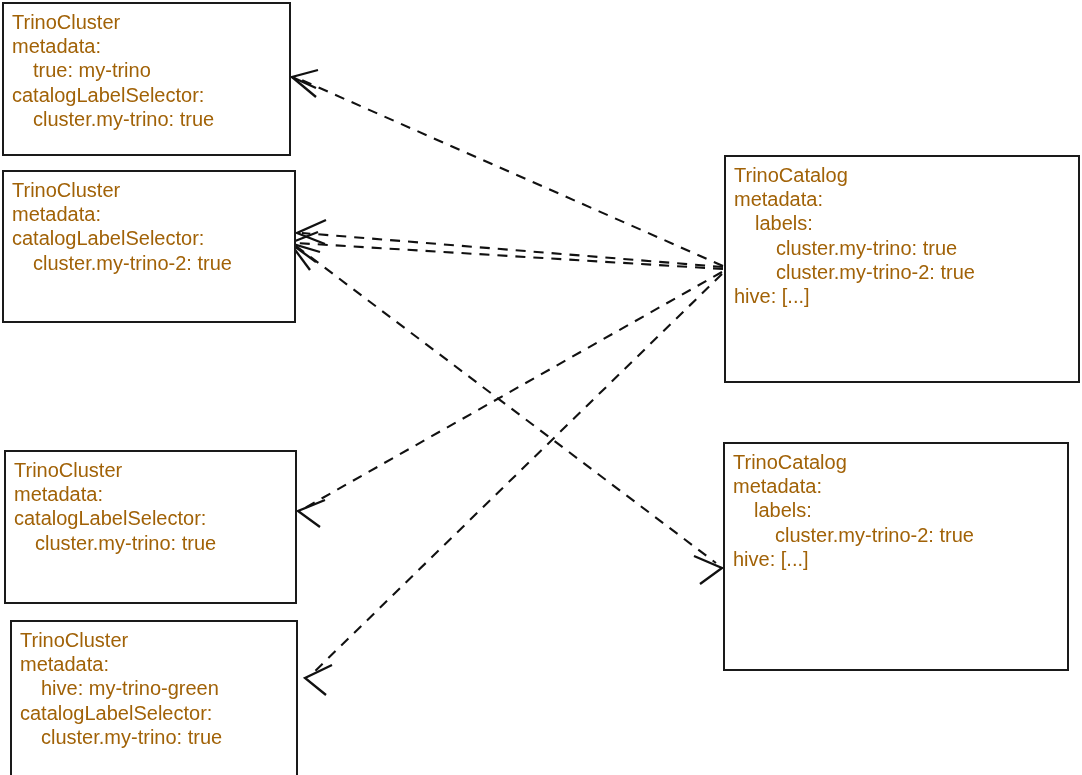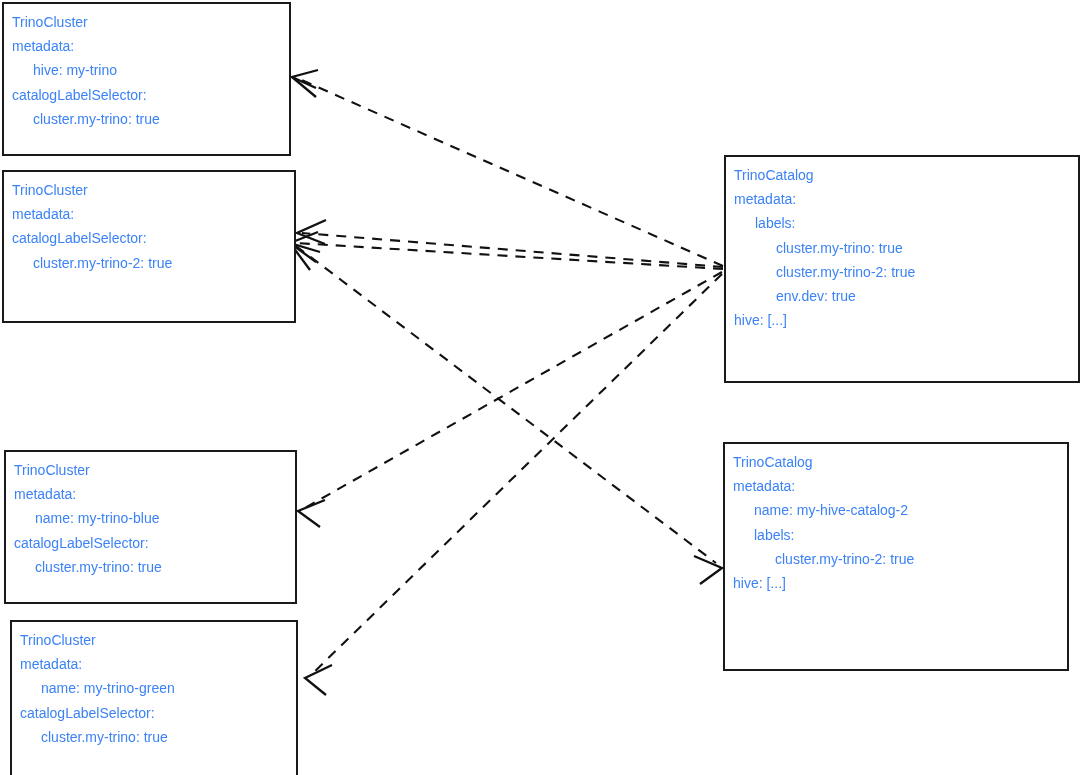--- a/index.html
+++ b/index.html
@@ -22,25 +22,25 @@
   .node {
     position: absolute;
     box-sizing: border-box;
     border: 2px solid #1a1a1a;
     background: #ffffff;
     padding: 6px 0 0 8px;
     z-index: 2;
   }
   .line {
     display: block;
-    font-size: 14px;
+    font-size: 20px;
     line-height: 24.2px;
     white-space: pre;
     letter-spacing: 0px;
-    color: #3b82f6;
+    color: #a16207;
   }
   .indent1 { padding-left: 21px; }
   .indent2 { padding-left: 42px; }
   #edges {
     position: absolute;
     left: 0;
     top: 0;
     width: 1082px;
     height: 775px;
     z-index: 1;
@@ -97,60 +97,57 @@
     <g>
       <path class="edge-path" d="M 296,246 L 716,563"></path>
       <path class="edge-head" d="M 694,556 L 722,568 L 700,584"></path>
     </g>
 
   </svg>
 
   <div class="node" style="left:2px; top:2px; width:289px; height:154px;">
     <span class="line">TrinoCluster</span>
     <span class="line">metadata:</span>
-    <span class="line indent1">hive: my-trino</span>
+    <span class="line indent1">true: my-trino</span>
     <span class="line">catalogLabelSelector:</span>
     <span class="line indent1">cluster.my-trino: true</span>
   </div>
 
   <div class="node" style="left:2px; top:170px; width:294px; height:153px;">
     <span class="line">TrinoCluster</span>
     <span class="line">metadata:</span>
     <span class="line">catalogLabelSelector:</span>
     <span class="line indent1">cluster.my-trino-2: true</span>
   </div>
 
   <div class="node" style="left:4px; top:450px; width:293px; height:154px;">
     <span class="line">TrinoCluster</span>
     <span class="line">metadata:</span>
-    <span class="line indent1">name: my-trino-blue</span>
     <span class="line">catalogLabelSelector:</span>
     <span class="line indent1">cluster.my-trino: true</span>
   </div>
 
   <div class="node" style="left:10px; top:620px; width:288px; height:157px;">
     <span class="line">TrinoCluster</span>
     <span class="line">metadata:</span>
-    <span class="line indent1">name: my-trino-green</span>
+    <span class="line indent1">hive: my-trino-green</span>
     <span class="line">catalogLabelSelector:</span>
     <span class="line indent1">cluster.my-trino: true</span>
   </div>
 
   <div class="node" style="left:724px; top:155px; width:356px; height:228px;">
     <span class="line">TrinoCatalog</span>
     <span class="line">metadata:</span>
     <span class="line indent1">labels:</span>
     <span class="line indent2">cluster.my-trino: true</span>
     <span class="line indent2">cluster.my-trino-2: true</span>
-    <span class="line indent2">env.dev: true</span>
     <span class="line">hive: [...]</span>
   </div>
 
   <div class="node" style="left:723px; top:442px; width:346px; height:229px;">
     <span class="line">TrinoCatalog</span>
     <span class="line">metadata:</span>
-    <span class="line indent1">name: my-hive-catalog-2</span>
     <span class="line indent1">labels:</span>
     <span class="line indent2">cluster.my-trino-2: true</span>
     <span class="line">hive: [...]</span>
   </div>
 
 </div>
 
 </body></html>

